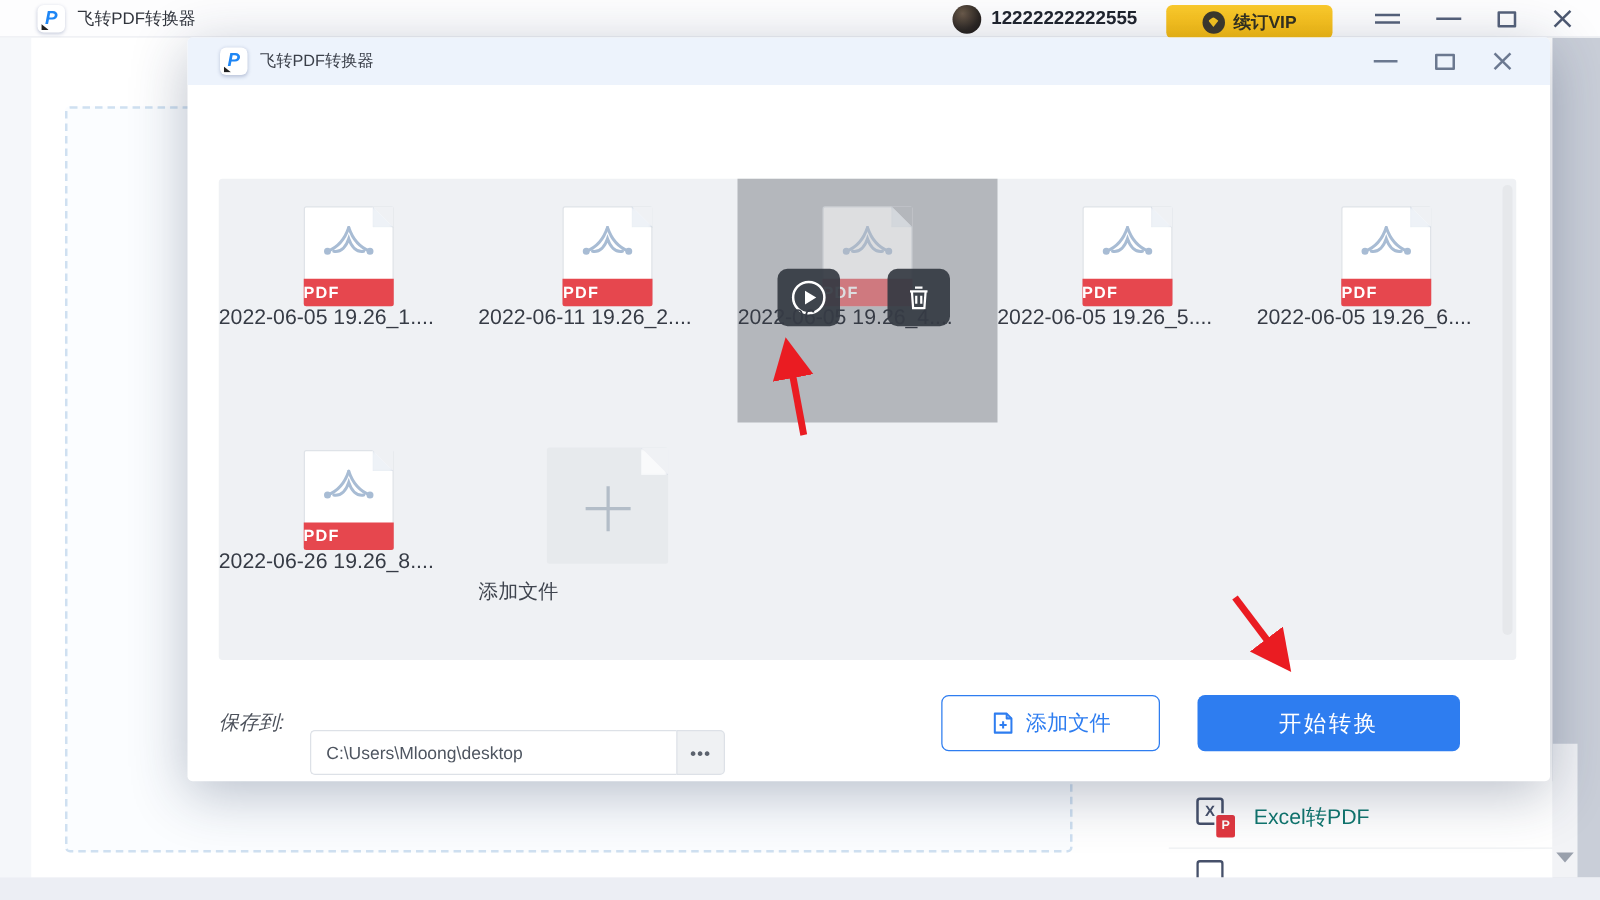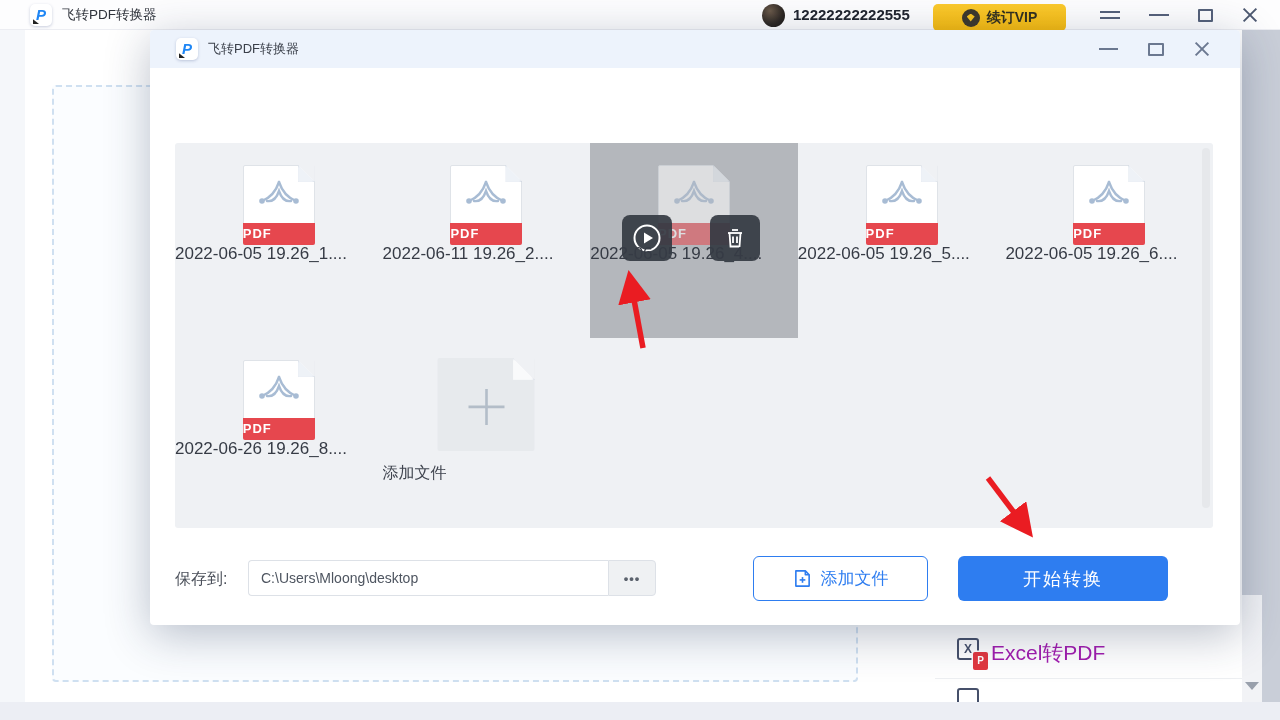--- a/index.html
+++ b/index.html
@@ -33,21 +33,21 @@
   .bg-main { position:absolute; left:25px; top:30px; width:1217px; height:672px; background:#fff; z-index:1; }
   .drop-zone { position:absolute; left:27px; top:55px; width:806px; height:597px; border:2px dashed #cfe0f1; border-radius:4px; background:#fbfdff; }
   .bg-right-strip { position:absolute; left:1242px; top:30px; width:38px; height:672px; background:#c9ced8; z-index:1; }
   .bg-scroll { position:absolute; left:1242px; top:595px; width:20px; height:107px; background:#f2f3f6; z-index:4; }
   .bg-scroll .arr { position:absolute; left:3px; bottom:12px; width:0; height:0; border-left:7px solid transparent; border-right:7px solid transparent; border-top:8px solid #99a0ac; }
   .side-panel { position:absolute; left:935px; top:625px; width:307px; height:77px; background:#fff; z-index:4; }
   .side-row { position:absolute; left:0; top:3px; width:100%; height:50px; display:flex; align-items:center; cursor:pointer; }
   .cv-ico { position:relative; width:30px; height:30px; margin-left:22px; }
   .cv-ico .xbox { position:absolute; left:0; top:0; width:22px; height:22px; border:2px solid #46506a; border-radius:3px; font-size:12px; font-weight:bold; color:#46506a; text-align:center; line-height:18px; }
   .cv-ico .pbadge { position:absolute; right:-1px; bottom:-2px; width:15px; height:18px; background:#e2373f; border-radius:2px; color:#fff; font-size:10px; font-weight:bold; text-align:center; line-height:18px; box-shadow:0 0 0 1.5px #fff; }
-  .side-row .lbl { margin-left:4px; font-size:21px; color:#a21caf; }
+  .side-row .lbl { margin-left:16px; font-size:17px; color:#0f766e; }
   .side-div { position:absolute; left:0; top:53px; width:100%; height:1px; background:#edeff2; }
   .side-partial { position:absolute; left:22px; top:63px; width:22px; height:14px; overflow:hidden; }
   .side-partial i { display:block; width:22px; height:22px; border:2px solid #46506a; border-radius:3px; }
   .bottom-strip { position:absolute; left:0; top:702px; width:1280px; height:18px; background:#eceef4; z-index:5; }
 
   
   .modal { position:absolute; left:150px; top:30px; width:1090px; height:595px; background:#fff; border-radius:4px; box-shadow:0 10px 45px rgba(30,45,80,.30); z-index:6; }
   .m-titlebar { position:absolute; left:0; top:0; width:100%; height:38px; background:#edf3fc; border-radius:4px 4px 0 0; }
   .m-ico { left:26px; top:8px; }
   .m-title { position:absolute; left:58px; top:0; line-height:38px; font-size:13px; color:#3a3f49; }
@@ -75,22 +75,22 @@
   .hb-play { left:32px; } .hb-trash { left:120px; }
 
   .add-tile .gpage { position:absolute; left:50%; top:20px; transform:translateX(-50%); width:97px; height:93px; background:#e7eaed; border-radius:2px; }
   .add-tile .gcut { position:absolute; top:0; right:0; width:22px; height:22px; background:#eff1f4; clip-path:polygon(100% 0,0 0,100% 100%); }
   .add-tile .gflap { position:absolute; top:0; right:0; width:22px; height:22px; background:#f9fafb; clip-path:polygon(0 0,0 100%,100% 100%); box-shadow:inset -1px 1px 2px rgba(120,140,170,.3); }
   .add-tile .fname { top:125px; font-size:16px; color:#3f444e; }
 
   .panel-thumb { position:absolute; right:3px; top:5px; width:8px; height:360px; background:#e6e8eb; border-radius:4px; }
 
   
-  .save-label { position:absolute; left:25px; top:526px; height:45px; line-height:45px; font-size:16px; color:#4b505a; }
-  .path-group { position:absolute; left:98px; top:530px; width:408px; height:36px; display:flex; }
+  .save-label { position:absolute; left:25px; top:526px; height:45px; line-height:45px; font-size:16px; color:#4b505a;font-style:italic; }
+  .path-group { position:absolute; left:98px; top:554px; width:332px; height:36px; display:flex; }
   .path-input { width:360px; height:36px; border:1px solid #dde1e7; border-right:none; border-radius:4px 0 0 4px; padding:0 12px; font-size:14px; color:#4e5560; font-family:inherit; outline:none; background:#fff; }
   .dots-btn { width:48px; height:36px; border:1px solid #dde1e7; border-radius:0 4px 4px 0; background:#eff1f3; color:#5b626d; font-size:13px; font-weight:bold; letter-spacing:1px; display:flex; align-items:center; justify-content:center; cursor:pointer; }
   .add-btn { position:absolute; left:603px; top:526px; width:175px; height:45px; background:#fff; border:1px solid #2e7df0; border-radius:6px; color:#2e7df0; font-size:17px; display:flex; align-items:center; justify-content:center; gap:9px; cursor:pointer; }
   .start-btn { position:absolute; left:808px; top:526px; width:210px; height:45px; background:#2e7df0; border:none; border-radius:6px; color:#fff; font-size:18px; letter-spacing:2px; display:flex; align-items:center; justify-content:center; cursor:pointer; font-family:inherit; }
 
   .arrows { position:absolute; left:0; top:0; width:1280px; height:720px; z-index:9; pointer-events:none; }
 </style>
 </head>
 <body>
 

